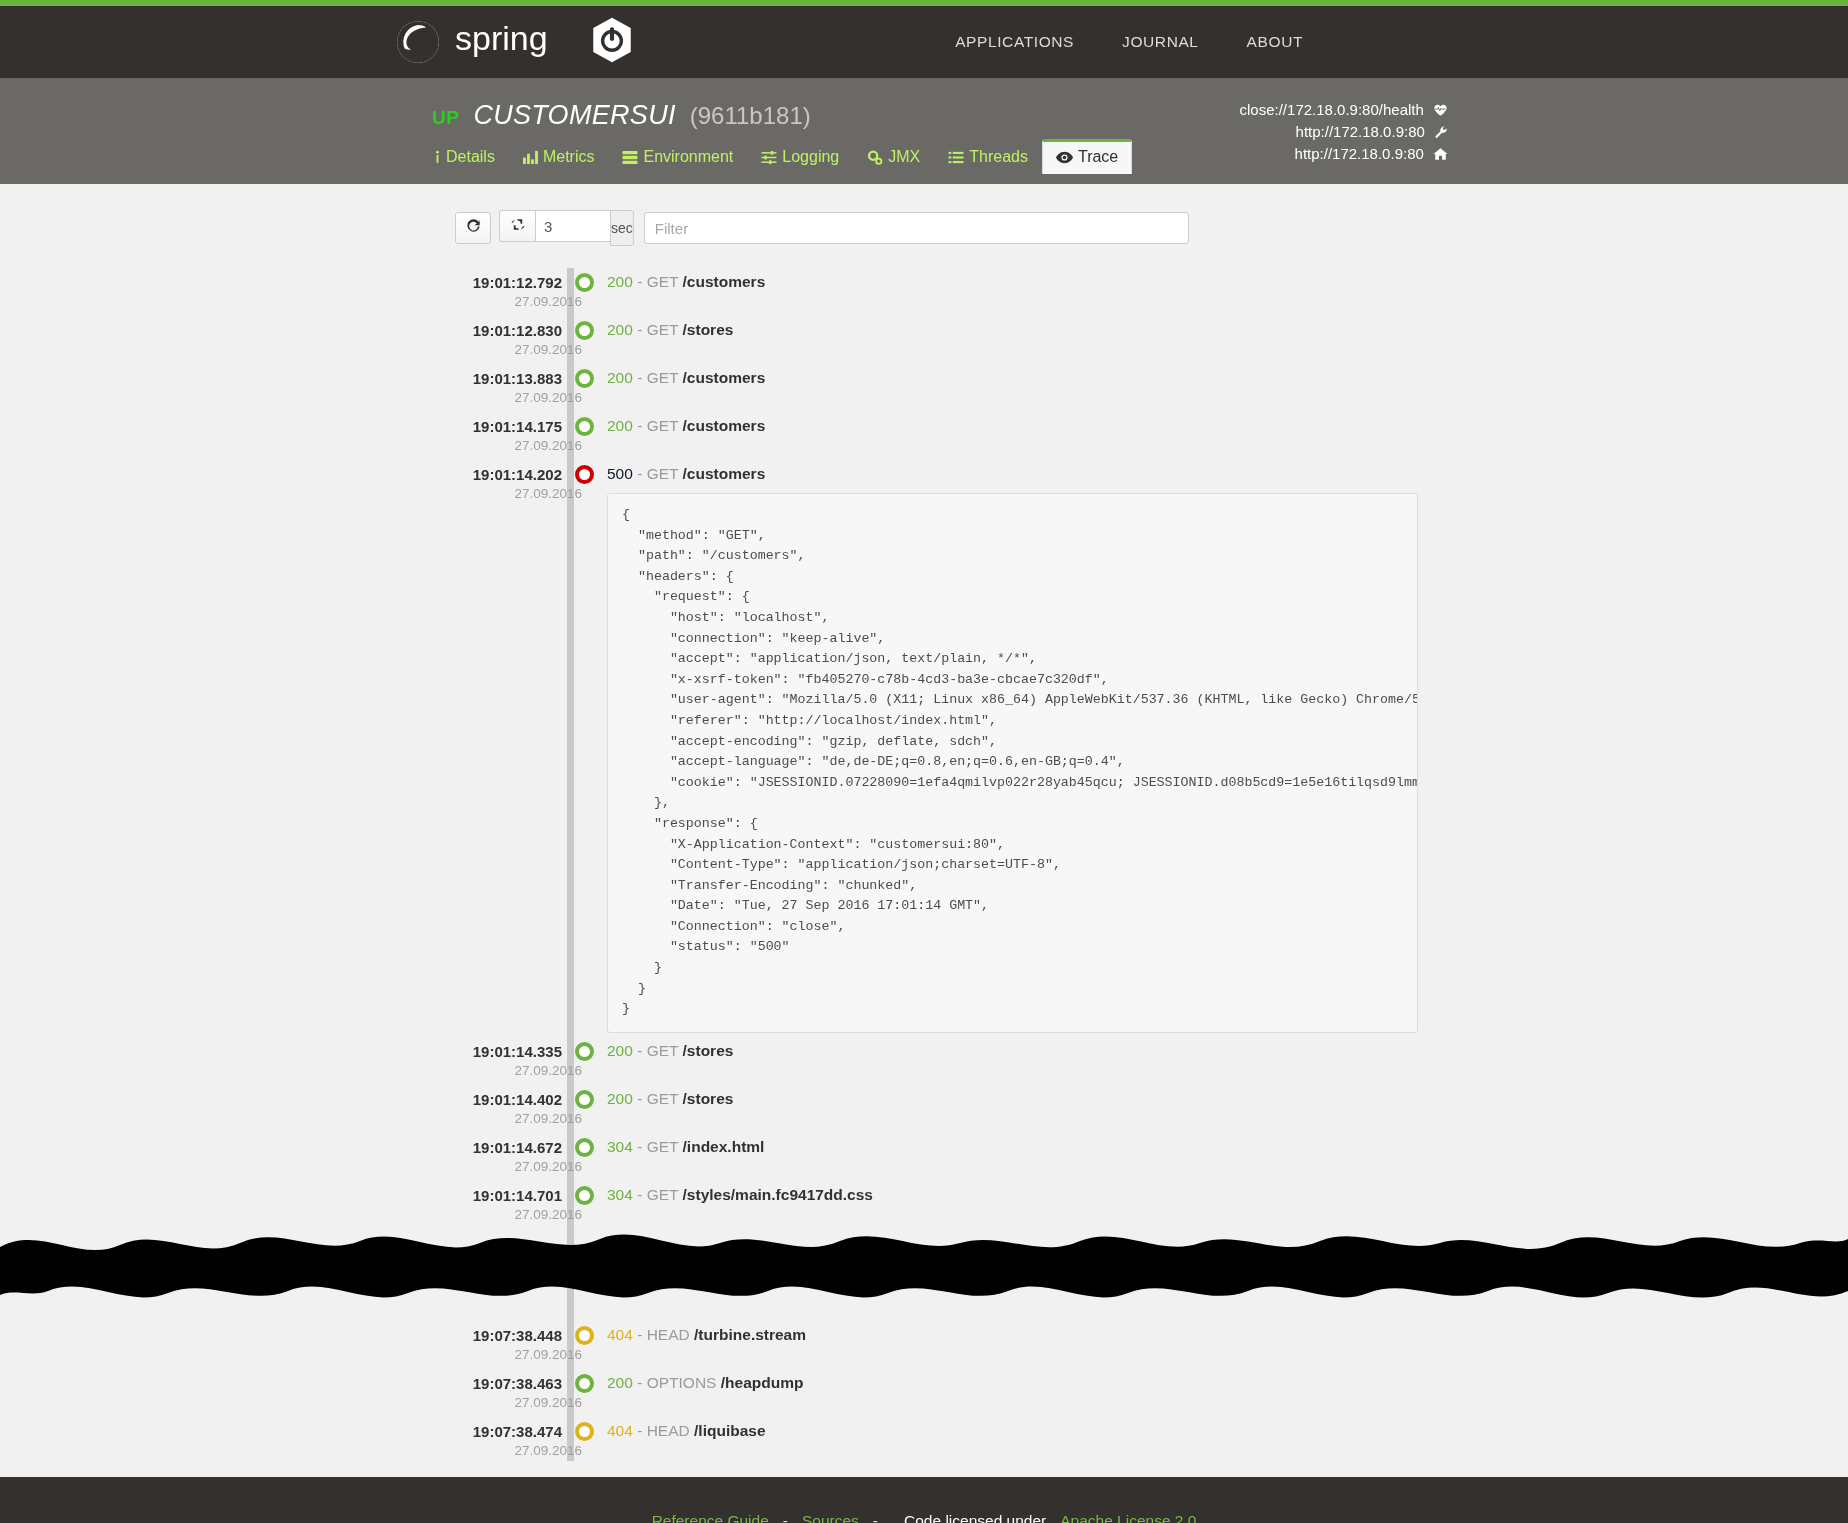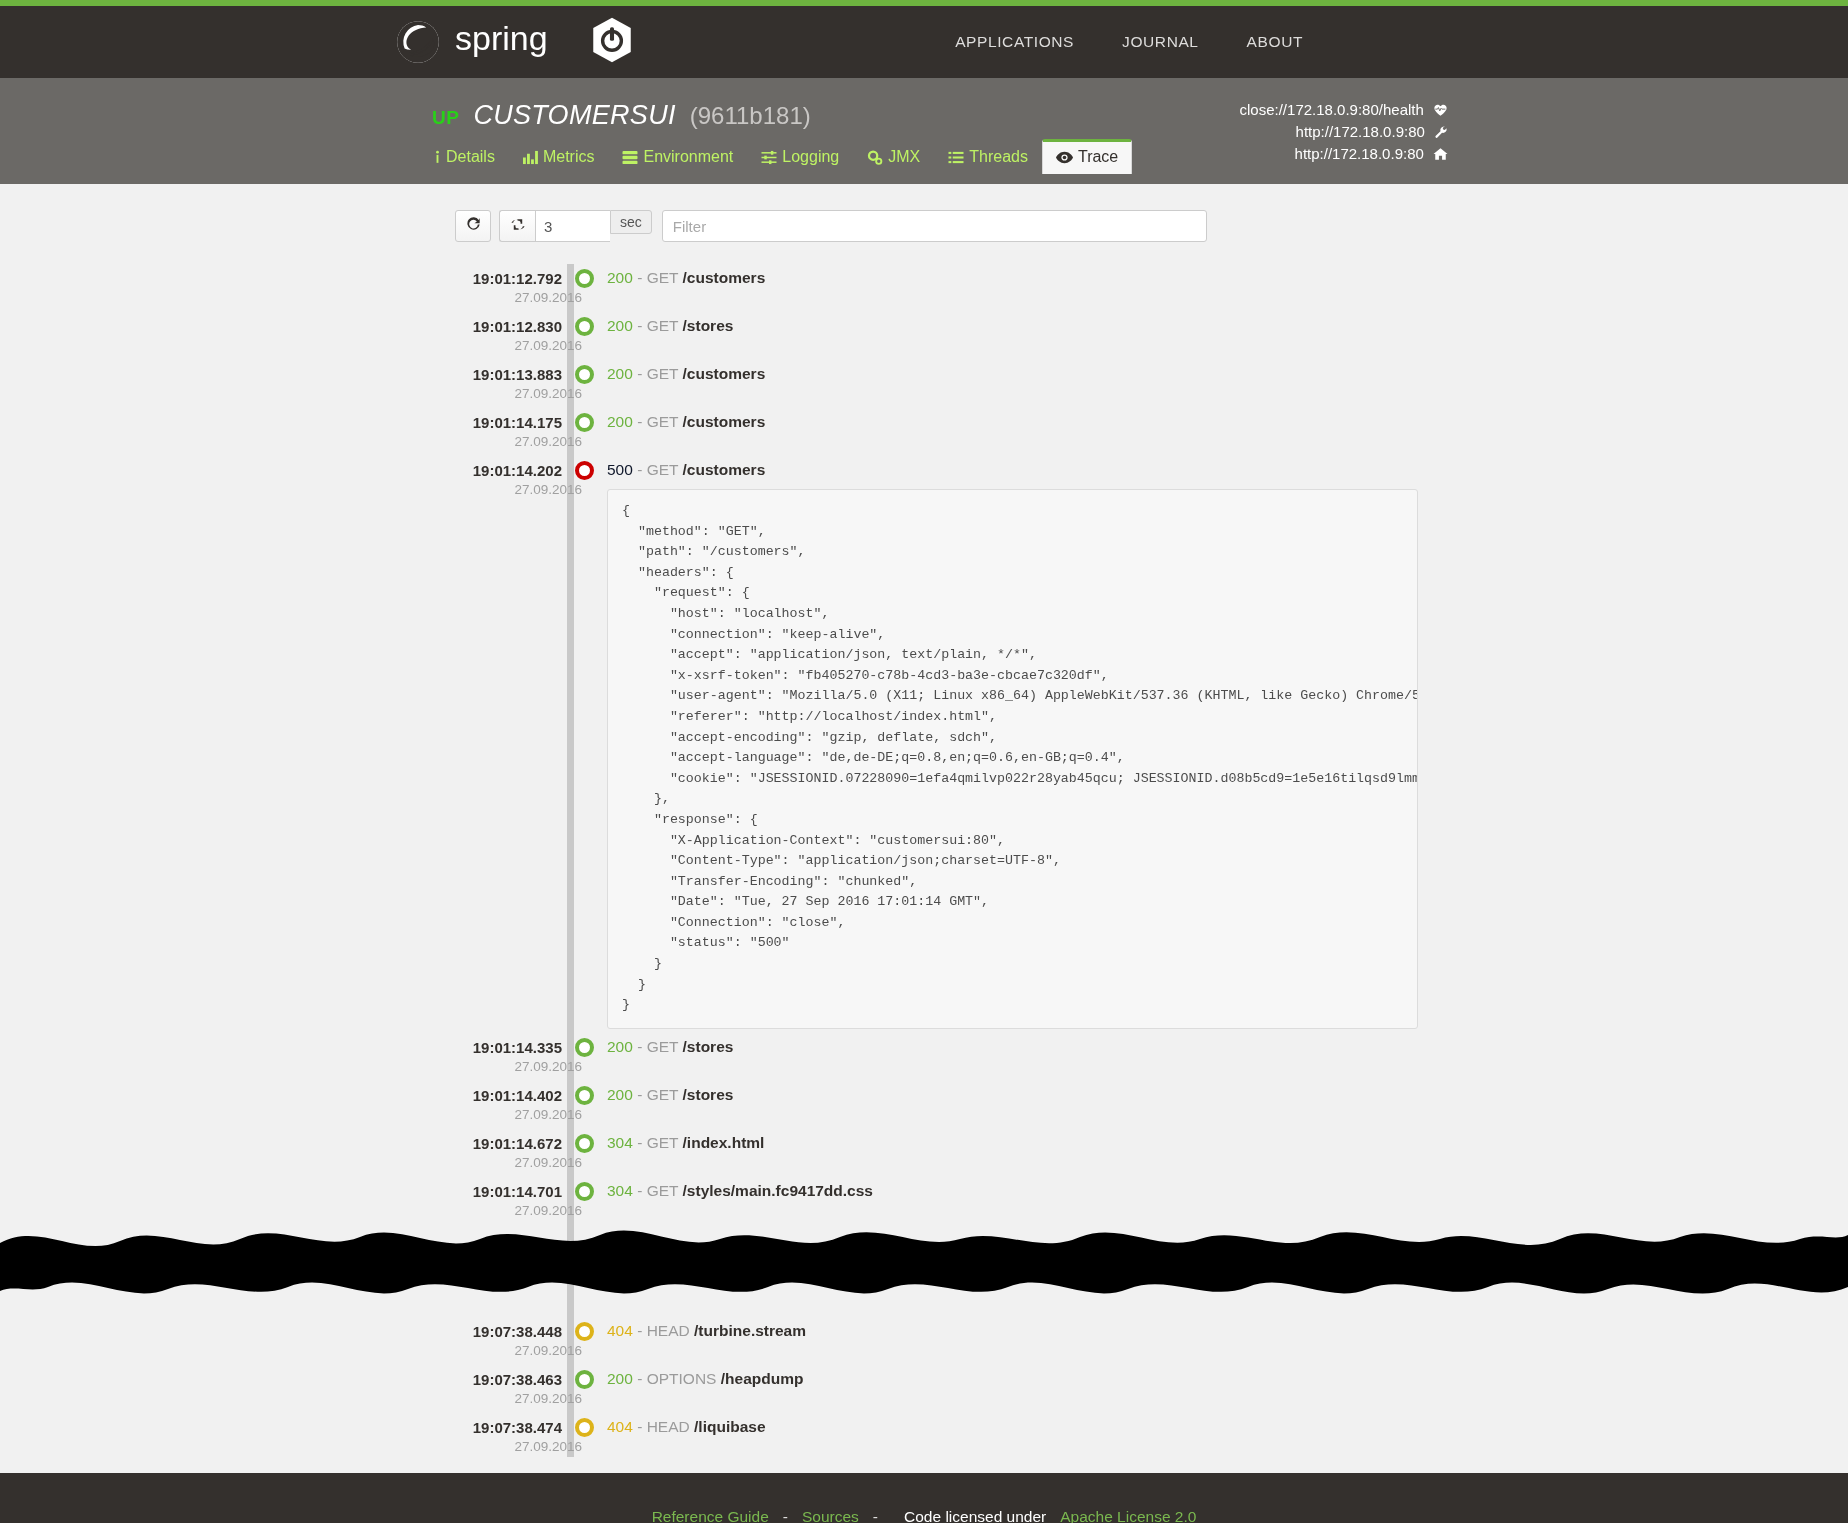--- a/index.html
+++ b/index.html
@@ -177,26 +177,26 @@
     border: 1px solid #ccc;
     border-right: none;
     font-size: 15px;
     padding: 0 8px;
     color: #555;
     outline: none;
     font-family: "Liberation Sans", sans-serif;
     background: #fff;
   }
   .input-addon {
-    height: 24px;
+    height: 36px;
     border: 1px solid #ccc;
     background: #eee;
     display: flex;
     align-items: center;
-    padding: 0 9px;
+    padding: 0 0;
     font-size: 14px;
     color: #555;
     border-radius: 0 3px 3px 0;
   }
   .filter-input {
     height: 32px;
     width: 545px;
     margin-left: 10px;
     border: 1px solid #ccc;
     border-radius: 3px;

